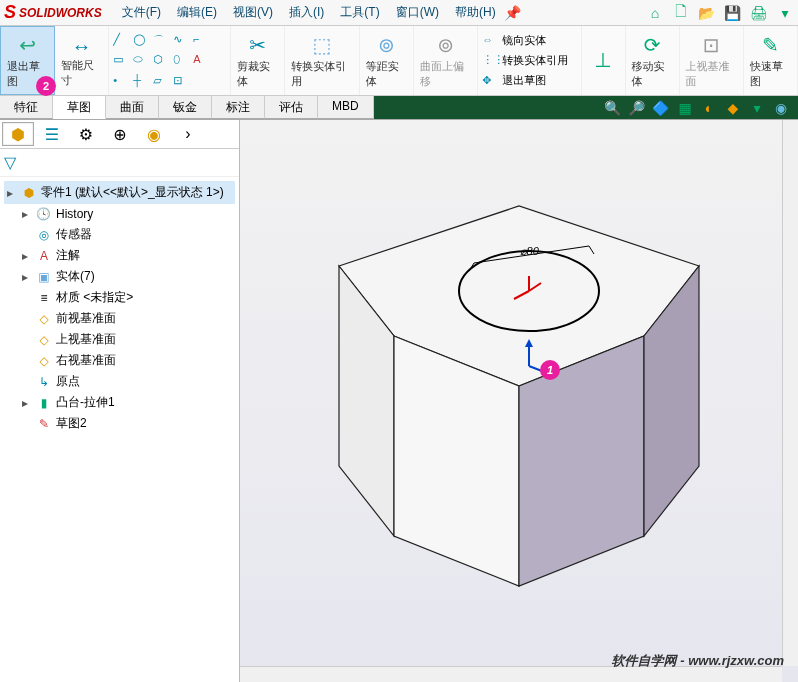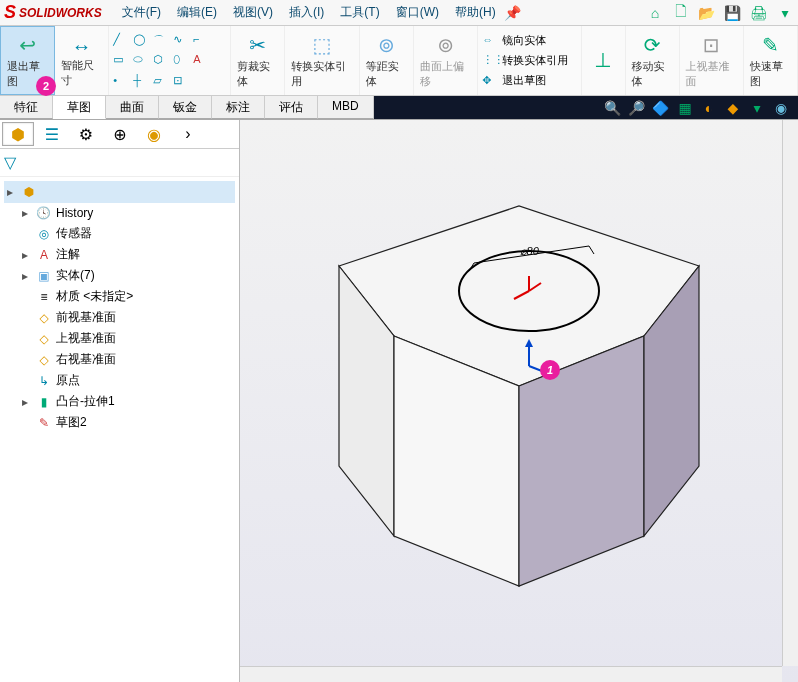--- a/index.html
+++ b/index.html
@@ -14,21 +14,21 @@
 
 .ribbon { display: flex; height: 70px; border-bottom: 1px solid #ccc; background: #fafafa; }
 .ribbon-btn { display: flex; flex-direction: column; align-items: center; justify-content: center; padding: 4px 6px; font-size: 11px; color: #333; border-right: 1px solid #eee; min-width: 44px; }
 .ribbon-btn.highlight { background: #cde5f7; border: 1px solid #7ab8e0; }
 .ribbon-ico { font-size: 20px; margin-bottom: 2px; color: #0a7; }
 .ribbon-btn.gray .ribbon-ico, .ribbon-btn.gray { color: #999; }
 .ribbon-col { display: flex; flex-direction: column; justify-content: space-around; padding: 4px; border-right: 1px solid #eee; }
 .ribbon-row { display: flex; gap: 6px; align-items: center; font-size: 11px; }
 .mini-ico { width: 14px; height: 14px; display: inline-block; color: #08a; }
 
-.tabs { display: flex; height: 24px; background: #0f172a; border-bottom: 1px solid #aaa; font-size: 12px; }
+.tabs { display: flex; height: 24px; background: #14532d; border-bottom: 1px solid #aaa; font-size: 12px; }
 .tab { padding: 3px 14px; border-right: 1px solid #ccc; border-bottom: 1px solid #aaa; background: #f0f0f0; cursor: pointer; }
 .tab.active { background: #fff; border-bottom: 1px solid #fff; }
 .view-tools { margin-left: auto; display: flex; gap: 6px; padding-right: 8px; align-items: center; }
 
 .main { display: flex; height: calc(682px - 26px - 70px - 24px); }
 .sidebar { width: 240px; border-right: 1px solid #bbb; background: #fff; display: flex; flex-direction: column; }
 .sidebar-tabs { display: flex; border-bottom: 1px solid #ccc; padding: 2px; gap: 2px; }
 .side-tab { width: 32px; height: 24px; display: flex; align-items: center; justify-content: center; border: 1px solid transparent; cursor: pointer; }
 .side-tab.active { border: 1px solid #aaa; background: #fff; box-shadow: inset 0 0 2px #ccc; }
 .filter-row { padding: 4px; border-bottom: 1px solid #eee; }
@@ -194,20 +194,21 @@
           <span>›</span>
         </div>
     </div>
     <div class="filter-row">
       <span style="color:#08a;">▽</span>
     </div>
     <div class="tree">
       <div class="tree-node root">
         <span class="expand">▸</span>
         <span class="node-ico" style="color:#d90;">⬢</span>
+        <span>零件1  (默认&lt;&lt;默认&gt;_显示状态 1&gt;)</span>
       </div>
       <div class="tree-node tree-indent">
         <span class="expand">▸</span>
         <span class="node-ico" style="color:#08a;">🕓</span>
         <span>History</span>
       </div>
       <div class="tree-node tree-indent">
         <span class="expand"></span>
         <span class="node-ico" style="color:#08a;">◎</span>
         <span>传感器</span>
@@ -286,14 +287,15 @@
       <line x1="210" y1="100" x2="210" y2="85" stroke="#d00" stroke-width="2"></line>
 
       <line x1="210" y1="175" x2="210" y2="150" stroke="#04c" stroke-width="2"></line>
       <polygon points="210,148 206,156 214,156" fill="#04c"></polygon>
       <line x1="210" y1="175" x2="228" y2="182" stroke="#04c" stroke-width="2"></line>
     </svg>
     <div class="dim-label" style="left:280px; top:125px;">⌀80</div>
     <div class="annot" style="left:300px; top:240px;">1</div>
     <div class="scrollbar-v"></div>
     <div class="scrollbar-h"></div>
+    <div class="watermark">软件自学网 - www.rjzxw.com</div>
   </div>
 </div>
 
 </body></html>

